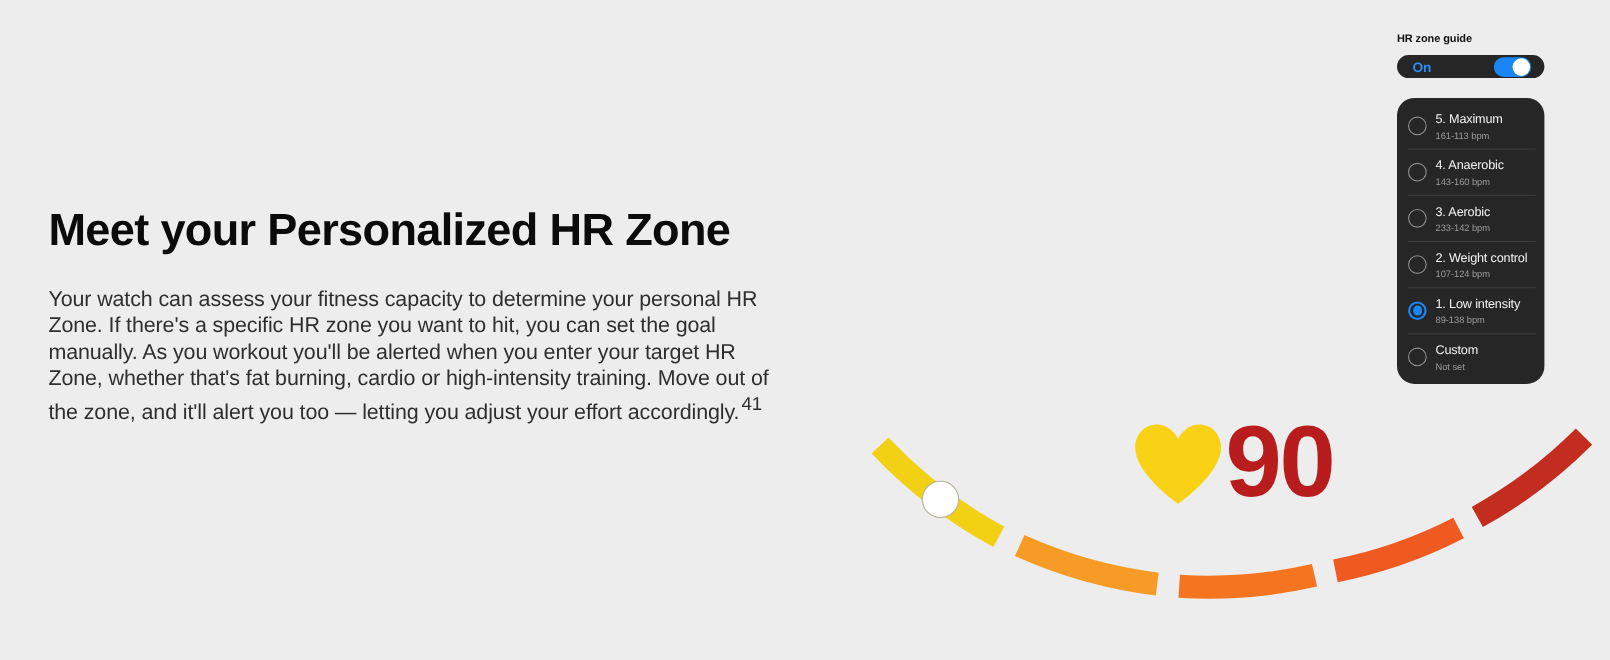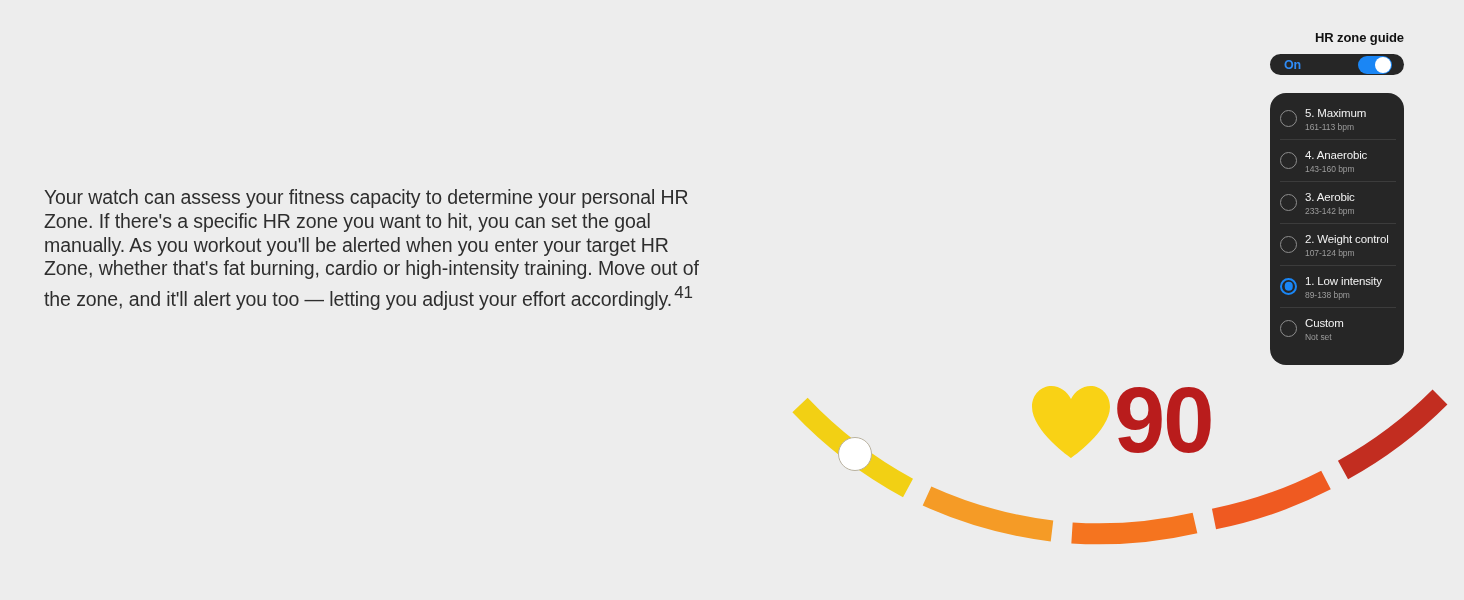--- a/index.html
+++ b/index.html
@@ -47,24 +47,24 @@
   }
 
   
   .hr-panel {
     position: absolute;
     left: 1270px;
     top: 30px;
     width: 134px;
   }
   .hr-panel-title {
-    font-size: 13px;
+    font-size: 10px;
     font-weight: bold;
     color: #111;
-    text-align: right;
+    text-align: left;
     letter-spacing: -0.1px;
     margin-bottom: 9px;
   }
 
   .toggle-card {
     background: #262626;
     border-radius: 19px;
     height: 21px;
     display: flex;
     align-items: center;
@@ -93,21 +93,21 @@
     border-radius: 50%;
     background: #ffffff;
     top: 1px;
     right: 1px;
   }
 
   .zone-card {
     background: #262626;
     border-radius: 16px;
     margin-top: 18px;
-    padding: 4px 0 16px 0;
+    padding: 4px 0 4px 0;
     overflow: hidden;
   }
   .zone-row {
     display: flex;
     align-items: center;
     padding: 6px 8px 6px 10px;
     position: relative;
     min-height: 28px;
     box-sizing: border-box;
   }
@@ -201,20 +201,21 @@
     border-radius: 50%;
     background: #ffffff;
     border: 1px solid #b9b2a0;
     box-sizing: border-box;
   }
 </style>
 </head>
 <body>
 
 <div class="copy">
+  <h1 class="headline">Meet your Personalized HR Zone</h1>
   <p class="body-copy"><span>Your watch can assess your fitness capacity to determine your personal HR Zone. If there's a specific HR zone you want to hit, you can set the goal manually. As you workout you'll be alerted when you enter your target HR Zone, whether that's fat burning, cardio or high-intensity training. Move out of the zone, and it'll alert you too — letting you adjust your effort accordingly.</span><sup class="footnote">41</sup></p>
 </div>
 
 <div class="hr-panel">
   <div class="hr-panel-title">HR zone guide</div>
 
   <div class="toggle-card">
     <span class="toggle-label">On</span>
     <span class="switch">
       <span class="knob"></span>

